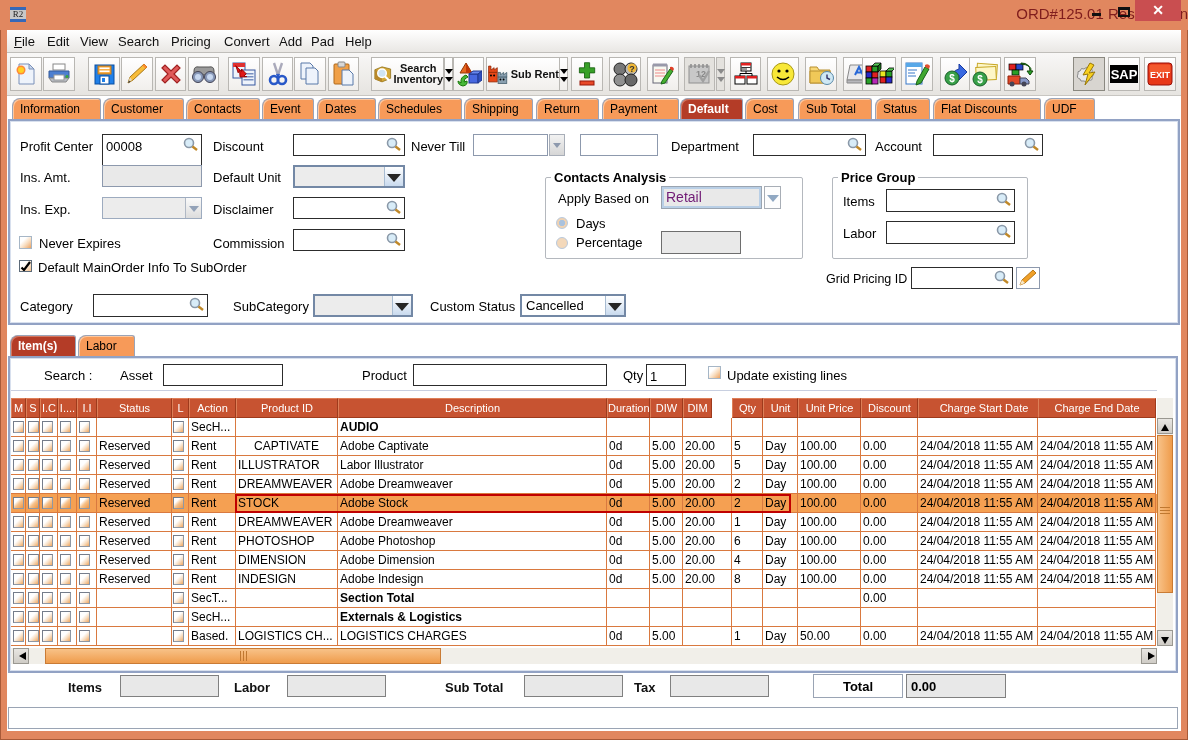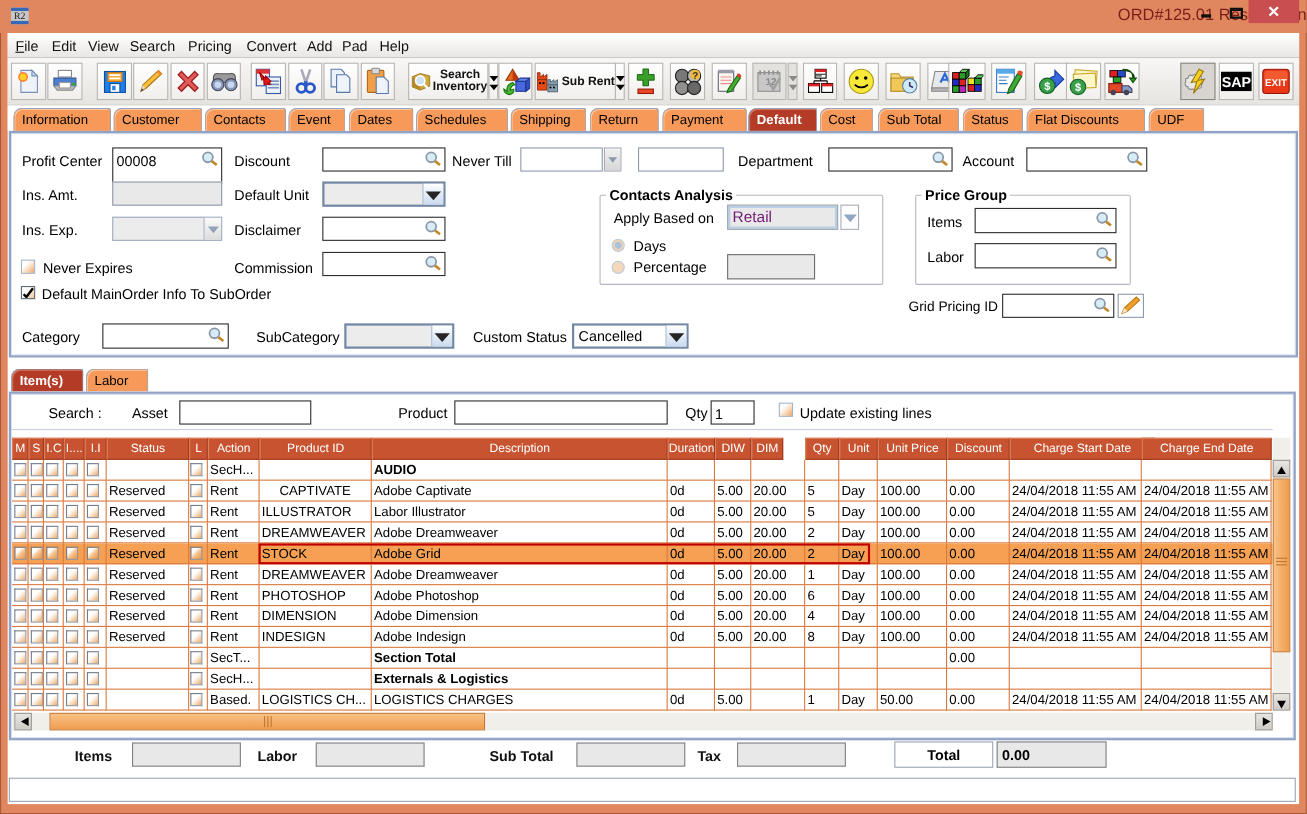--- a/index.html
+++ b/index.html
@@ -728,21 +728,21 @@
         </div>
         <div class="gcell" style="left:66px;width:20px;">
           <div class="gcb" style="left:2px"></div>
         </div>
         <div class="gcell" style="left:86px;width:75px;">Reserved</div>
         <div class="gcell" style="left:161px;width:17px;">
           <div class="gcb" style="left:1px"></div>
         </div>
         <div class="gcell" style="left:178px;width:47px;">Rent</div>
         <div class="gcell" style="left:225px;width:102px;">STOCK</div>
-        <div class="gcell" style="left:327px;width:269px;">Adobe Grid</div>
+        <div class="gcell" style="left:327px;width:269px;">Adobe Stock</div>
         <div class="gcell" style="left:596px;width:43px;">0d</div>
         <div class="gcell num" style="left:639px;width:33px;">5.00</div>
         <div class="gcell num" style="left:672px;width:49px;">20.00</div>
         <div class="gcell num" style="left:721px;width:31px;">2</div>
         <div class="gcell" style="left:752px;width:35px;">Day</div>
         <div class="gcell num" style="left:787px;width:63px;">100.00</div>
         <div class="gcell num" style="left:850px;width:57px;">0.00</div>
         <div class="gcell" style="left:907px;width:120px;">24/04/2018 11:55 AM</div>
         <div class="gcell" style="left:1027px;width:118px;">24/04/2018 11:55 AM</div>
         <div style="position:absolute;left:224px;top:0px;width:556px;height:19px;border:2px solid #c00000"></div>

